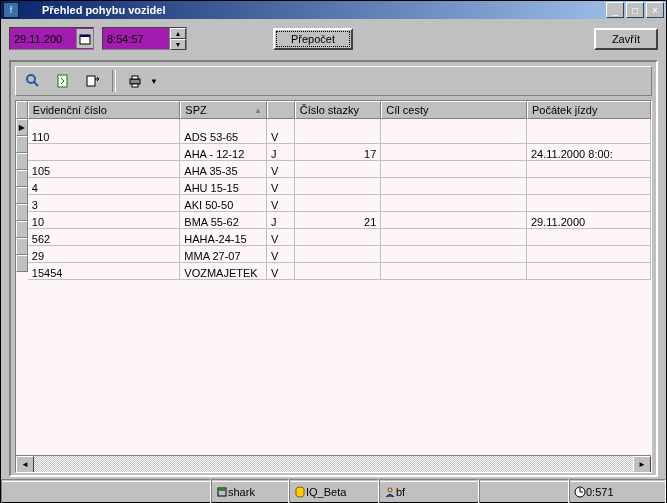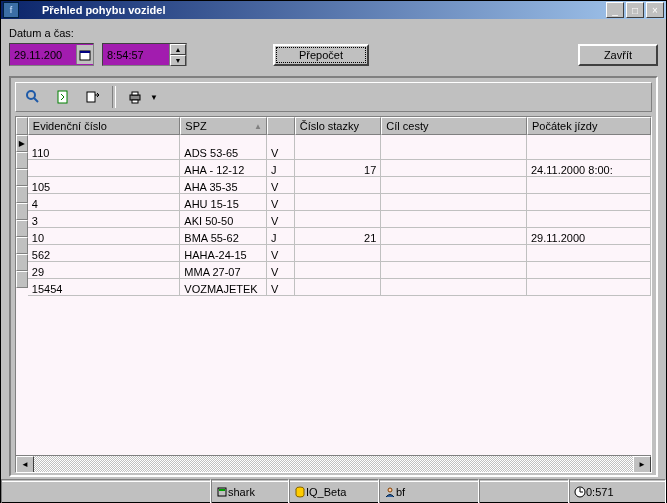--- a/index.html
+++ b/index.html
@@ -9,21 +9,21 @@
 .titlebar .title{font-weight:bold;flex:1;margin-left:20px;}
 .titlebar .wbtn{width:16px;height:14px;background:#c0c0c0;border:1px solid #fff;border-right-color:#404040;border-bottom-color:#404040;margin-left:2px;display:flex;align-items:center;justify-content:center;font-size:10px;font-family:Arial;}
 .client{flex:1;padding:8px 8px 4px 8px;display:flex;flex-direction:column;}
 .lbl{margin-bottom:4px;}
 .row1{display:flex;align-items:center;gap:8px;margin-bottom:10px;}
 .datebox,.timebox{display:flex;align-items:center;background:#a21caf;border:1px solid #808080;border-top-color:#404040;border-left-color:#404040;height:21px;}
 .datebox input,.timebox input{border:0;outline:0;font:inherit;padding:2px 4px;width:58px;background:transparent;}
 .calbtn,.spinwrap{background:#c0c0c0;border-left:1px solid #808080;display:flex;flex-direction:column;}
 .calbtn{width:16px;height:19px;align-items:center;justify-content:center;font-size:9px;}
 .spinbtn{width:14px;height:9px;border:1px solid #fff;border-right-color:#404040;border-bottom-color:#404040;display:flex;align-items:center;justify-content:center;font-size:7px;line-height:1;}
-.btn{background:#c0c0c0;border:2px solid;border-color:#fff #404040 #404040 #fff;padding:3px 24px;font:inherit;cursor:pointer;}
+.btn{background:#c0c0c0;border:2px solid;border-color:#fff #404040 #404040 #fff;padding:3px 16px;font:inherit;cursor:pointer;}
 .btn.focus{outline:1px dotted #000;outline-offset:-4px;}
 .spacer{flex:1;}
 .gridpanel{flex:1;border:2px solid;border-color:#808080 #fff #fff #808080;background:#c0c0c0;padding:4px 4px 2px 4px;display:flex;flex-direction:column;}
 .toolbar{height:28px;border:1px solid;border-color:#fff #808080 #808080 #fff;background:#c0c0c0;display:flex;align-items:center;padding:0 4px;gap:4px;margin-bottom:4px;}
 .tbtn{width:24px;height:22px;border:1px solid;border-color:#fff #808080 #808080 #fff;display:flex;align-items:center;justify-content:center;}
 .tbtn.flat{border-color:transparent;}
 .tsep{width:2px;height:22px;border-left:1px solid #808080;border-right:1px solid #fff;margin:0 2px;}
 .grid{flex:1;border:1px solid;border-color:#808080 #fff #fff #808080;background:#fdf5fa;overflow:hidden;display:flex;flex-direction:column;}
 .ghead{display:flex;background:#c0c0c0;height:18px;}
 .gsel{width:12px;border:1px solid;border-color:#fff #808080 #808080 #fff;box-sizing:border-box;}
@@ -49,21 +49,20 @@
 <div class="window">
   <div class="titlebar">
     <div class="ticon">f</div>
     <div class="title">Přehled pohybu vozidel</div>
     <div class="wbtn">_</div>
     <div class="wbtn">□</div>
     <div class="wbtn">×</div>
   </div>
 
   <div class="client">
-    <div class="lbl">Datum a čas:</div>
     <div class="row1">
       <div class="datebox">
         <input value="29.11.200" style="">
         <div class="calbtn">
           <svg width="12" height="12">
               <rect x="1" y="2" width="10" height="9" fill="#fff" stroke="#000"></rect>
               <rect x="1" y="2" width="10" height="2" fill="#000080"></rect>
             </svg>
         </div>
       </div>

